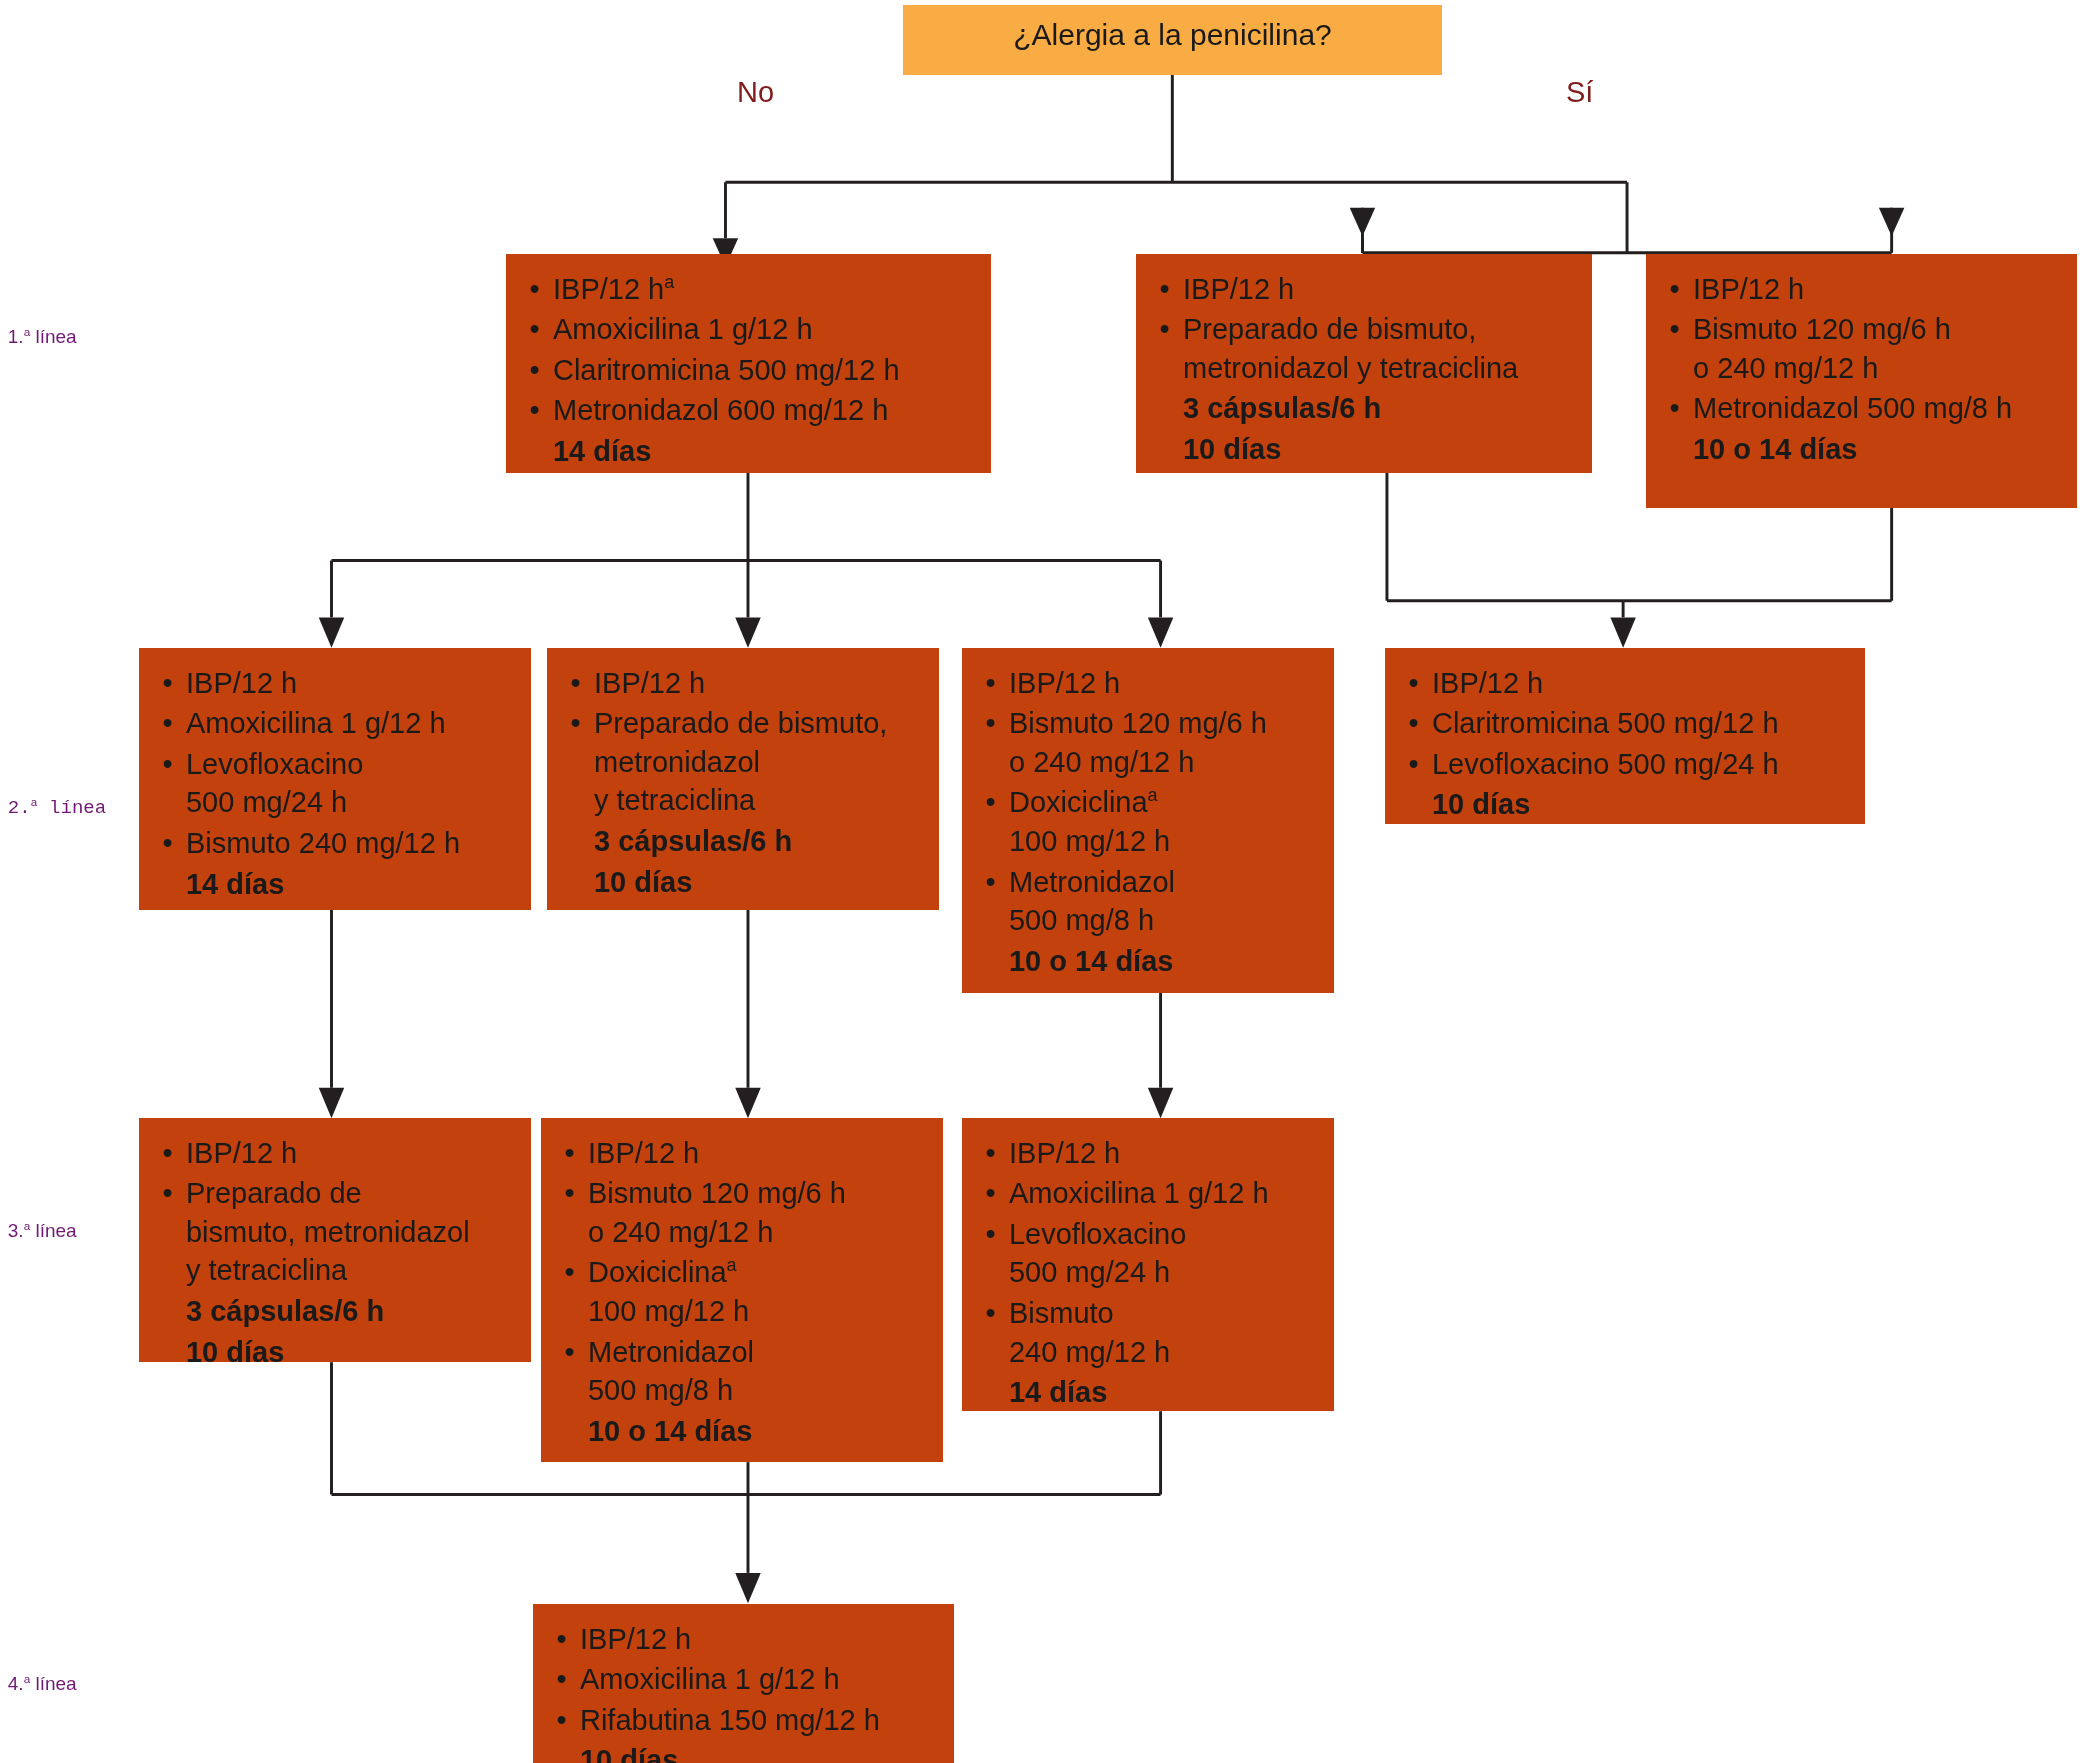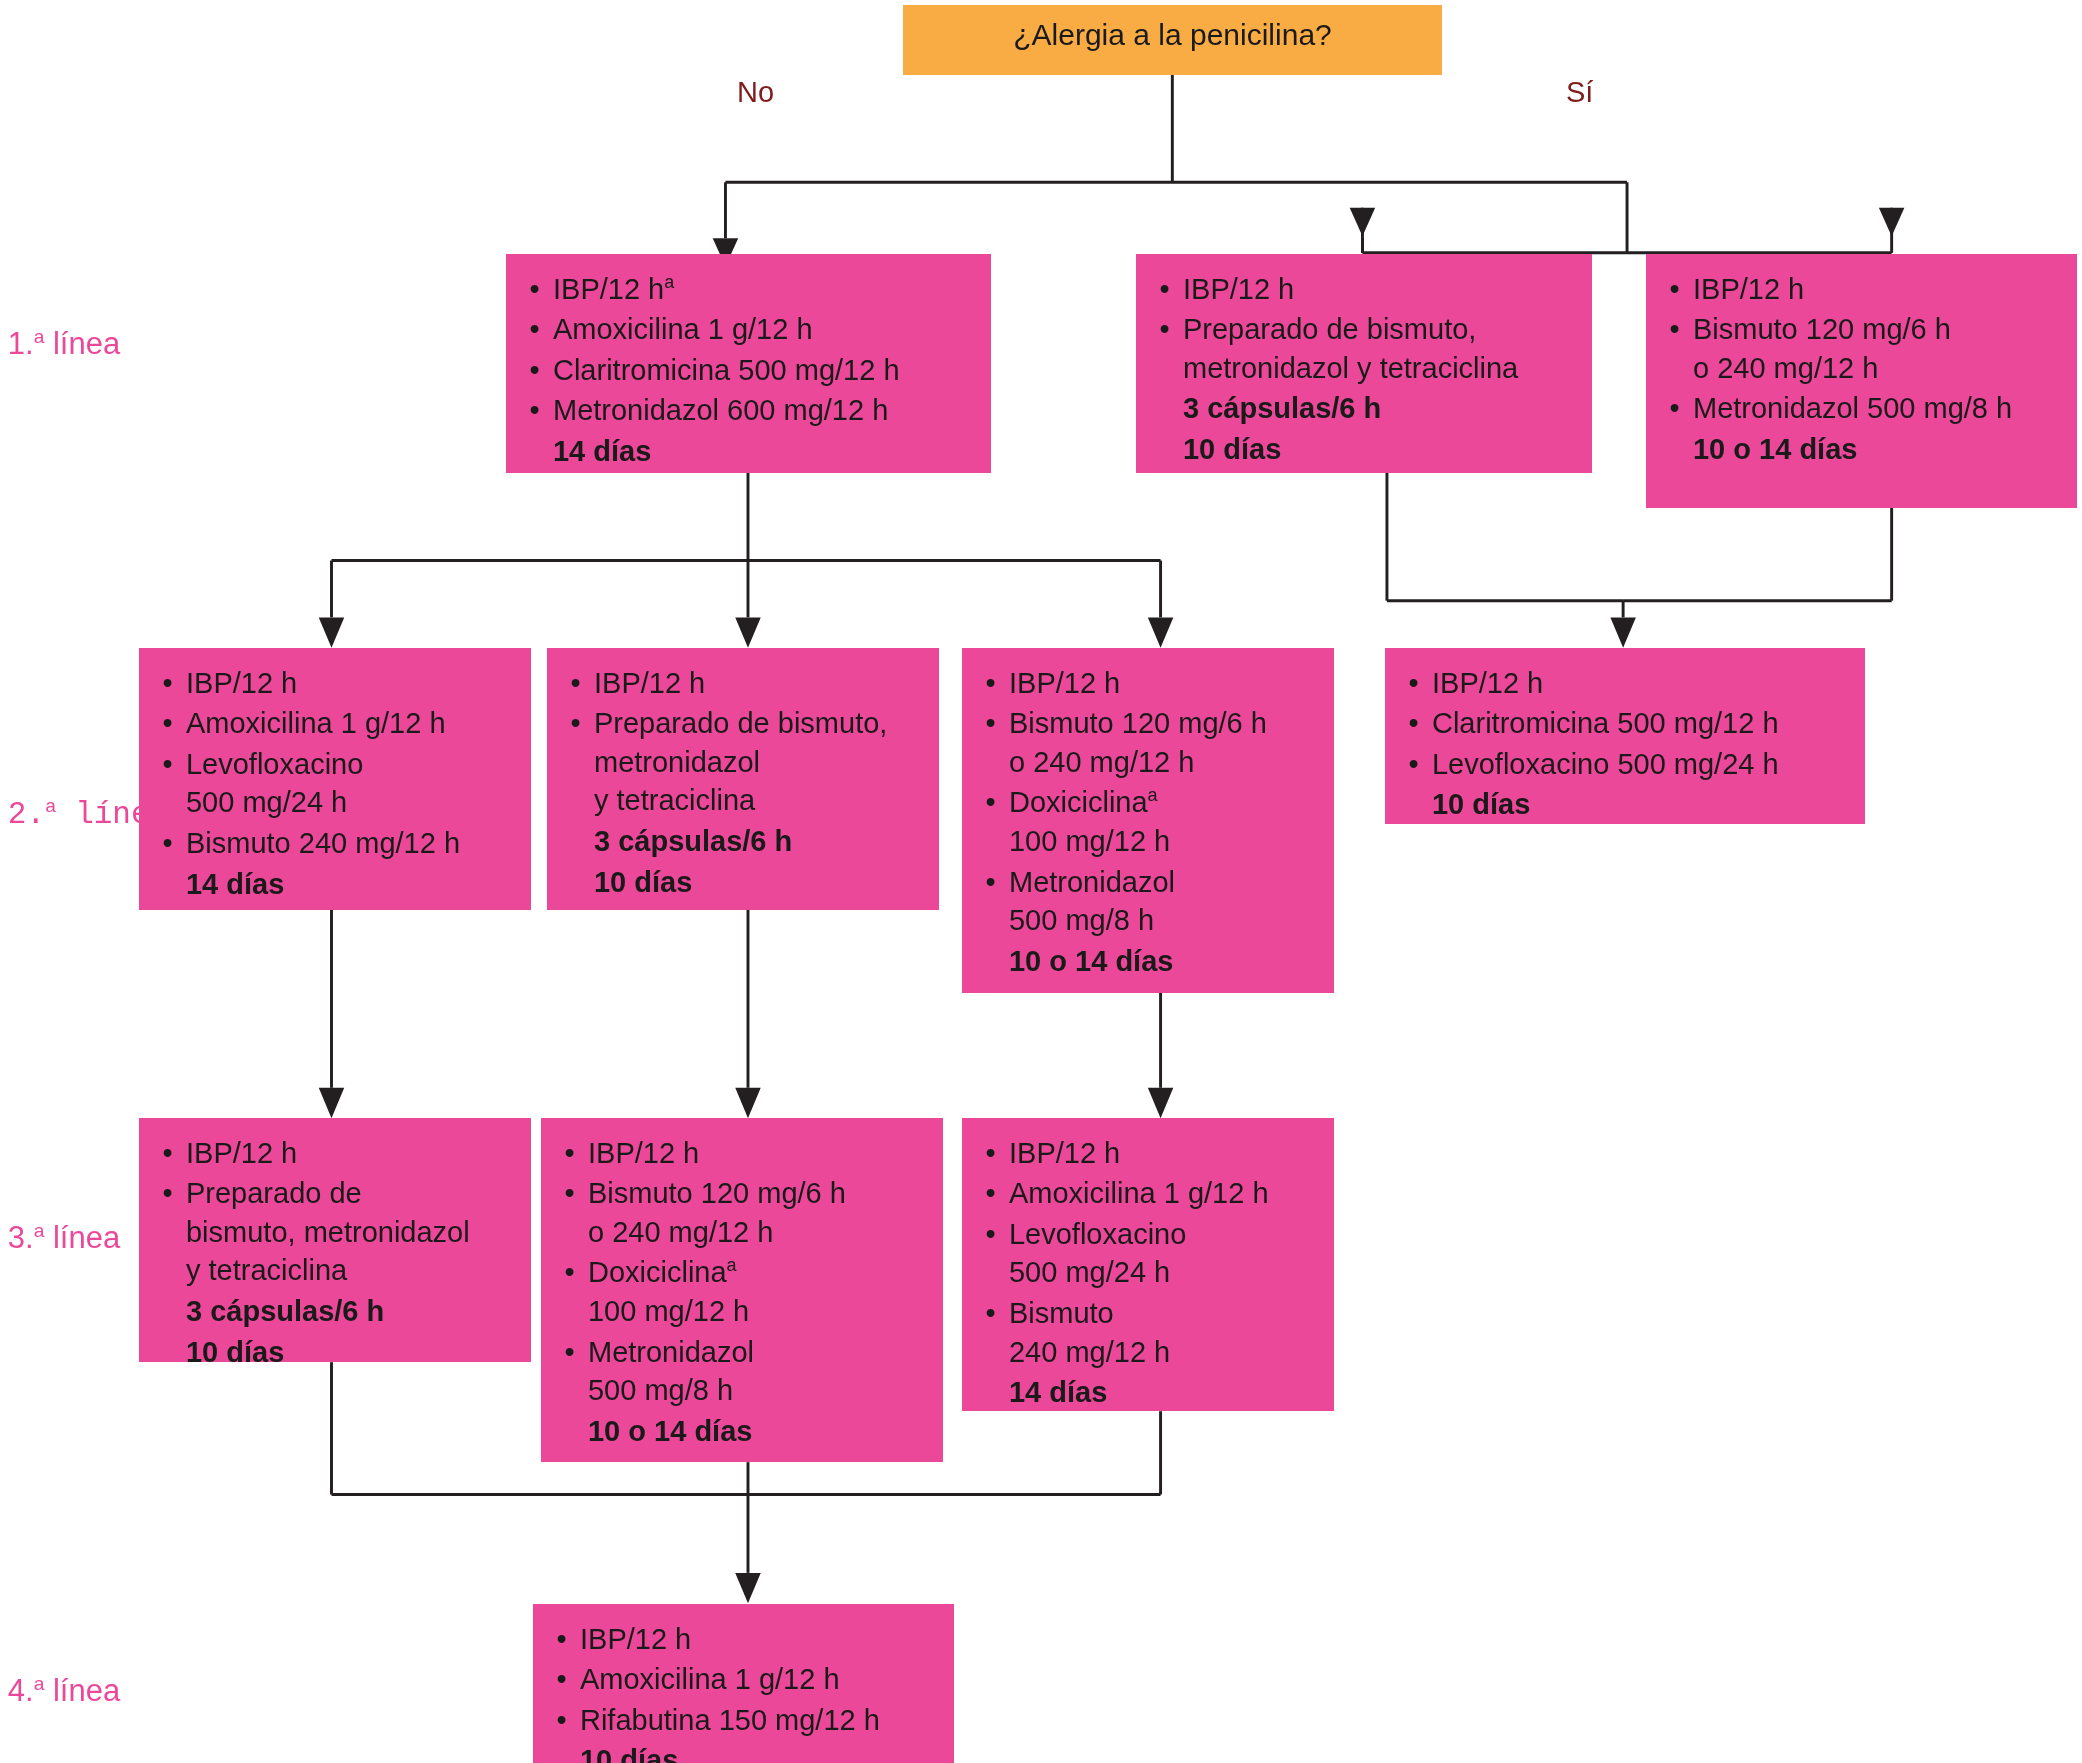--- a/index.html
+++ b/index.html
@@ -13,21 +13,21 @@
   }
   #canvas {
     position: relative;
     width: 2083px;
     height: 1763px;
     background: #ffffff;
     overflow: hidden;
   }
   .node {
     position: absolute;
-    background: #ec4899;
+    background: #c2410c;
     box-sizing: border-box;
     padding: 15.7px 19.6px 13.7px 19.6px;
     font-size: 29px;
     line-height: 1.33;
     color: #1a1a1a;
   }
   .node ul {
     list-style: none;
     margin: 0;
     padding: 0;
@@ -54,22 +54,22 @@
     position: absolute;
     background: #f9ab44;
     font-size: 30px;
     text-align: center;
     line-height: 1.3;
     padding: 9.8px 0 11.8px 0;
     box-sizing: border-box;
   }
   .row-label {
     position: absolute;
-    font-size: 31px;
-    color: #ec4899;
+    font-size: 19px;
+    color: #701a75;
     white-space: nowrap;
   }
   .edge-label {
     position: absolute;
     font-size: 29px;
     color: #7f1d1d;
     white-space: nowrap;
   }
   sup {
     font-size: 0.62em;

